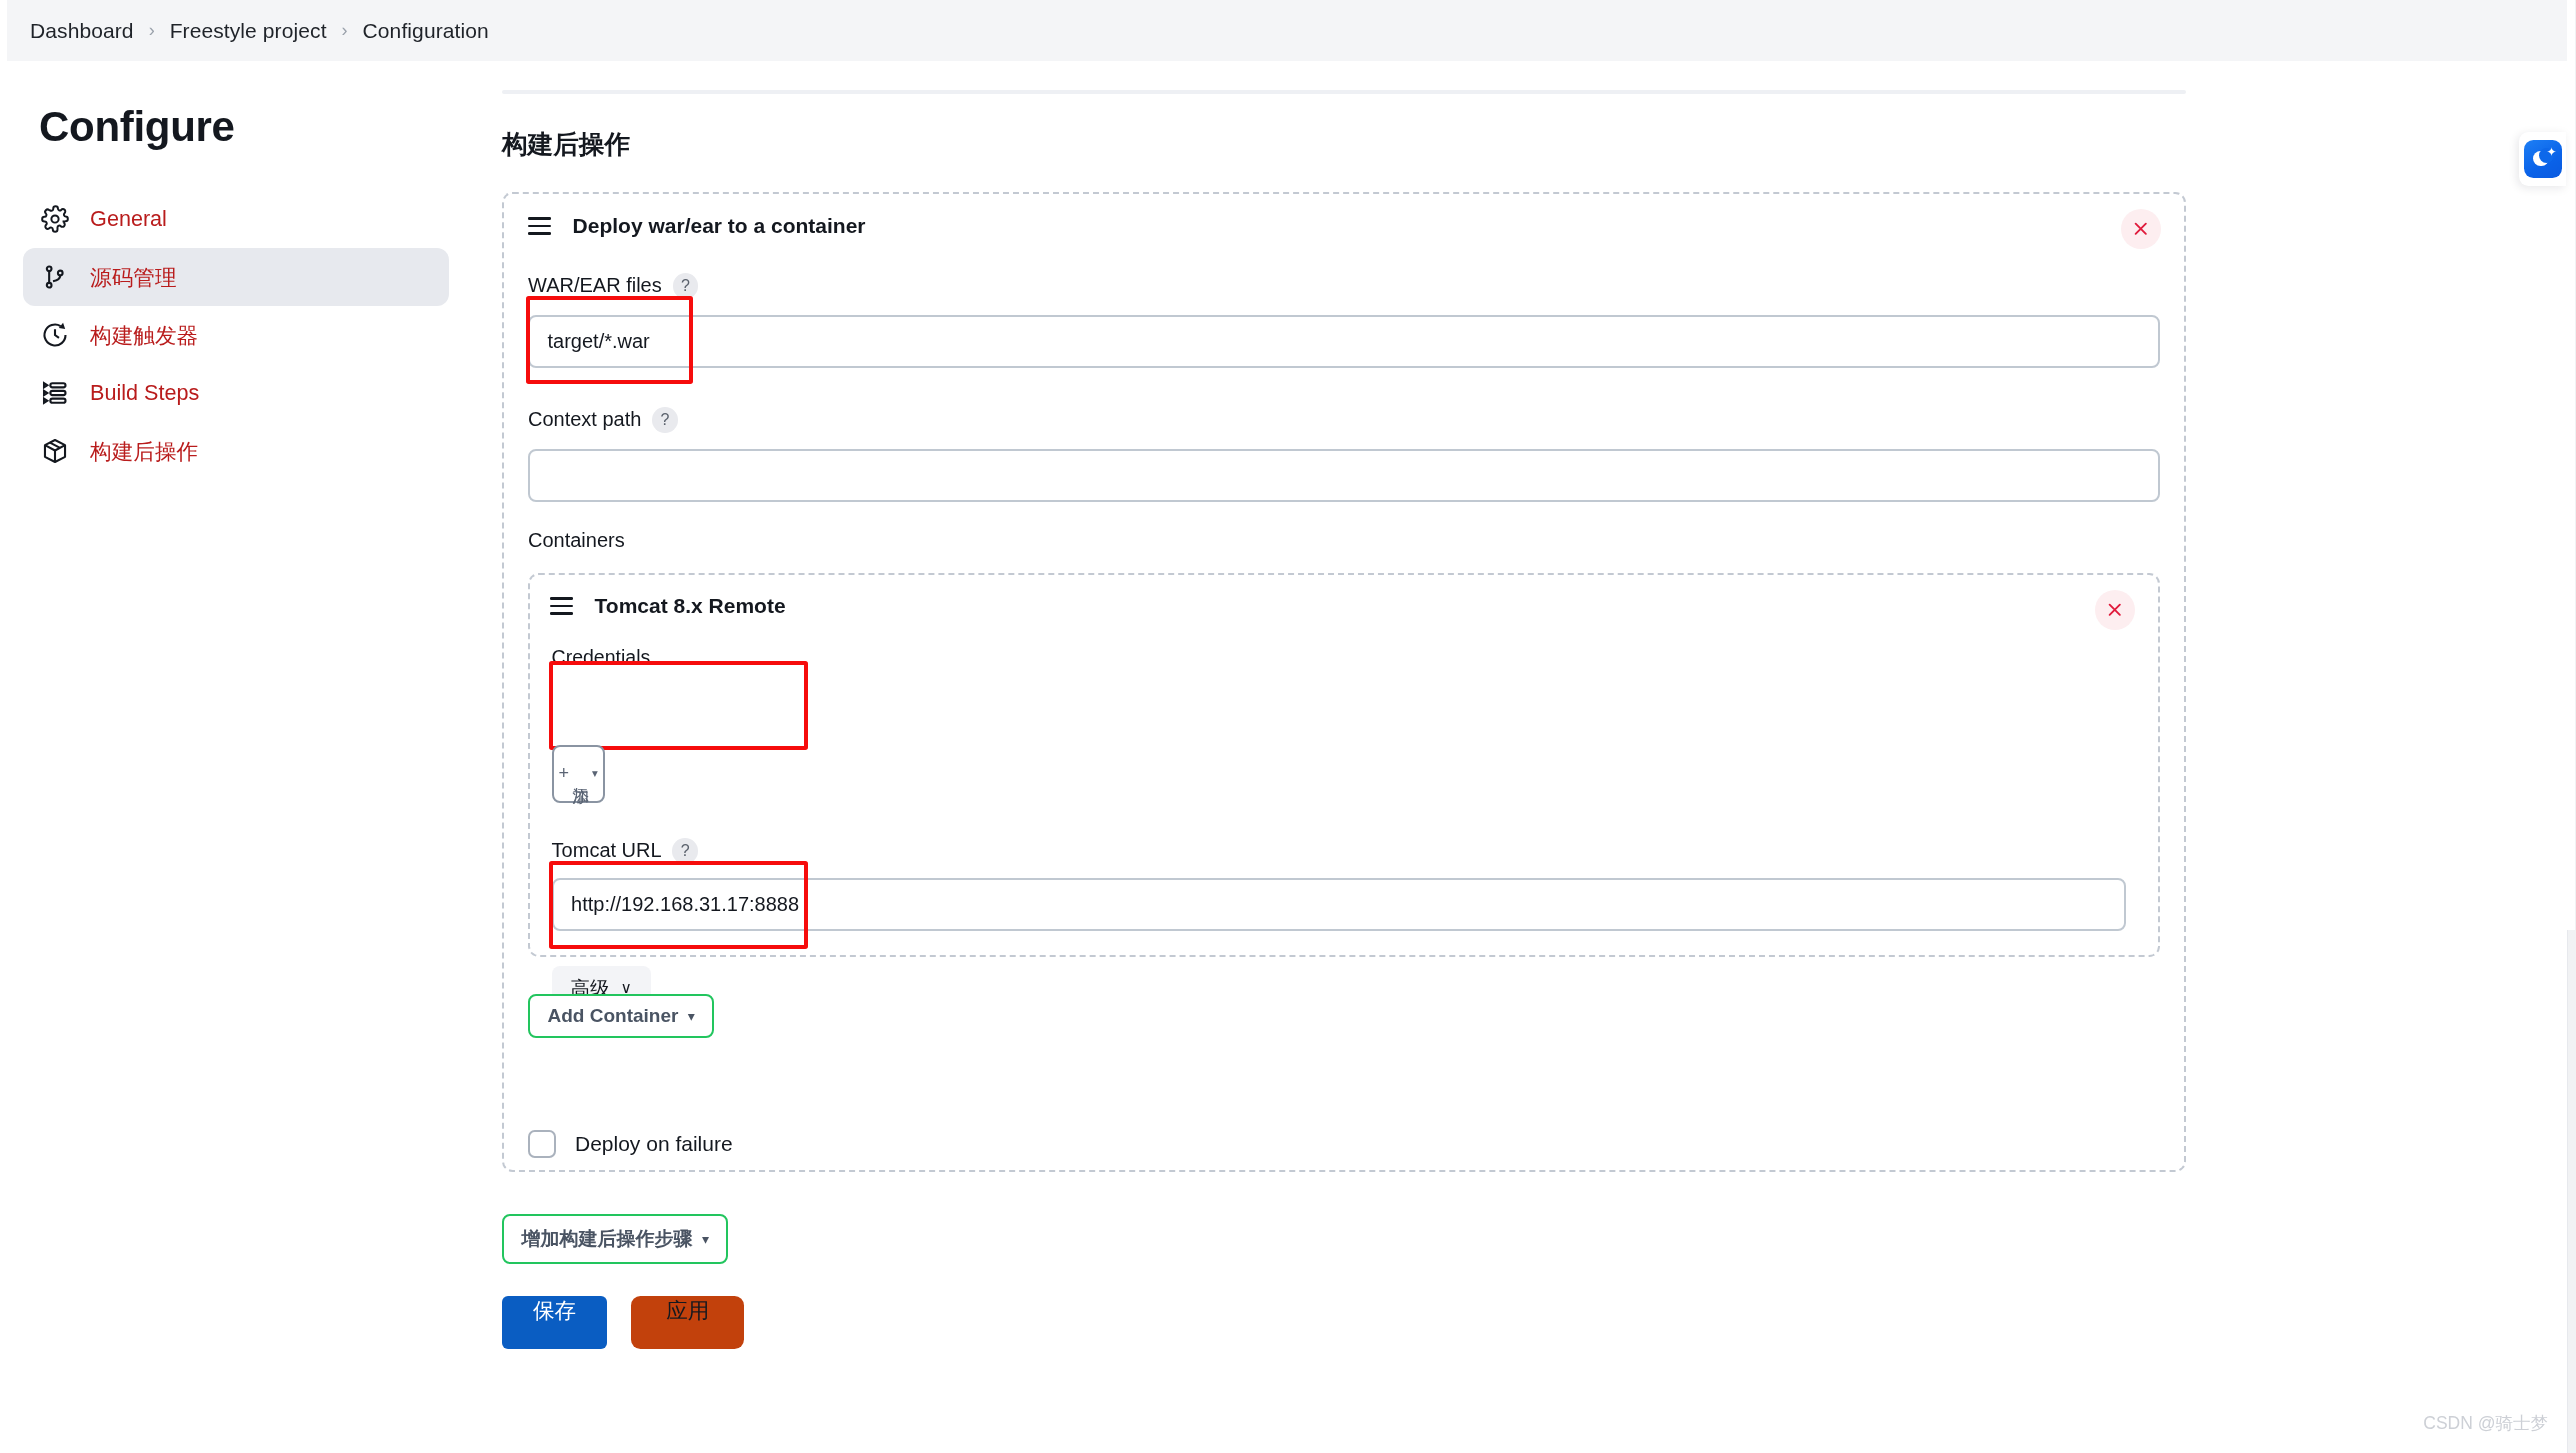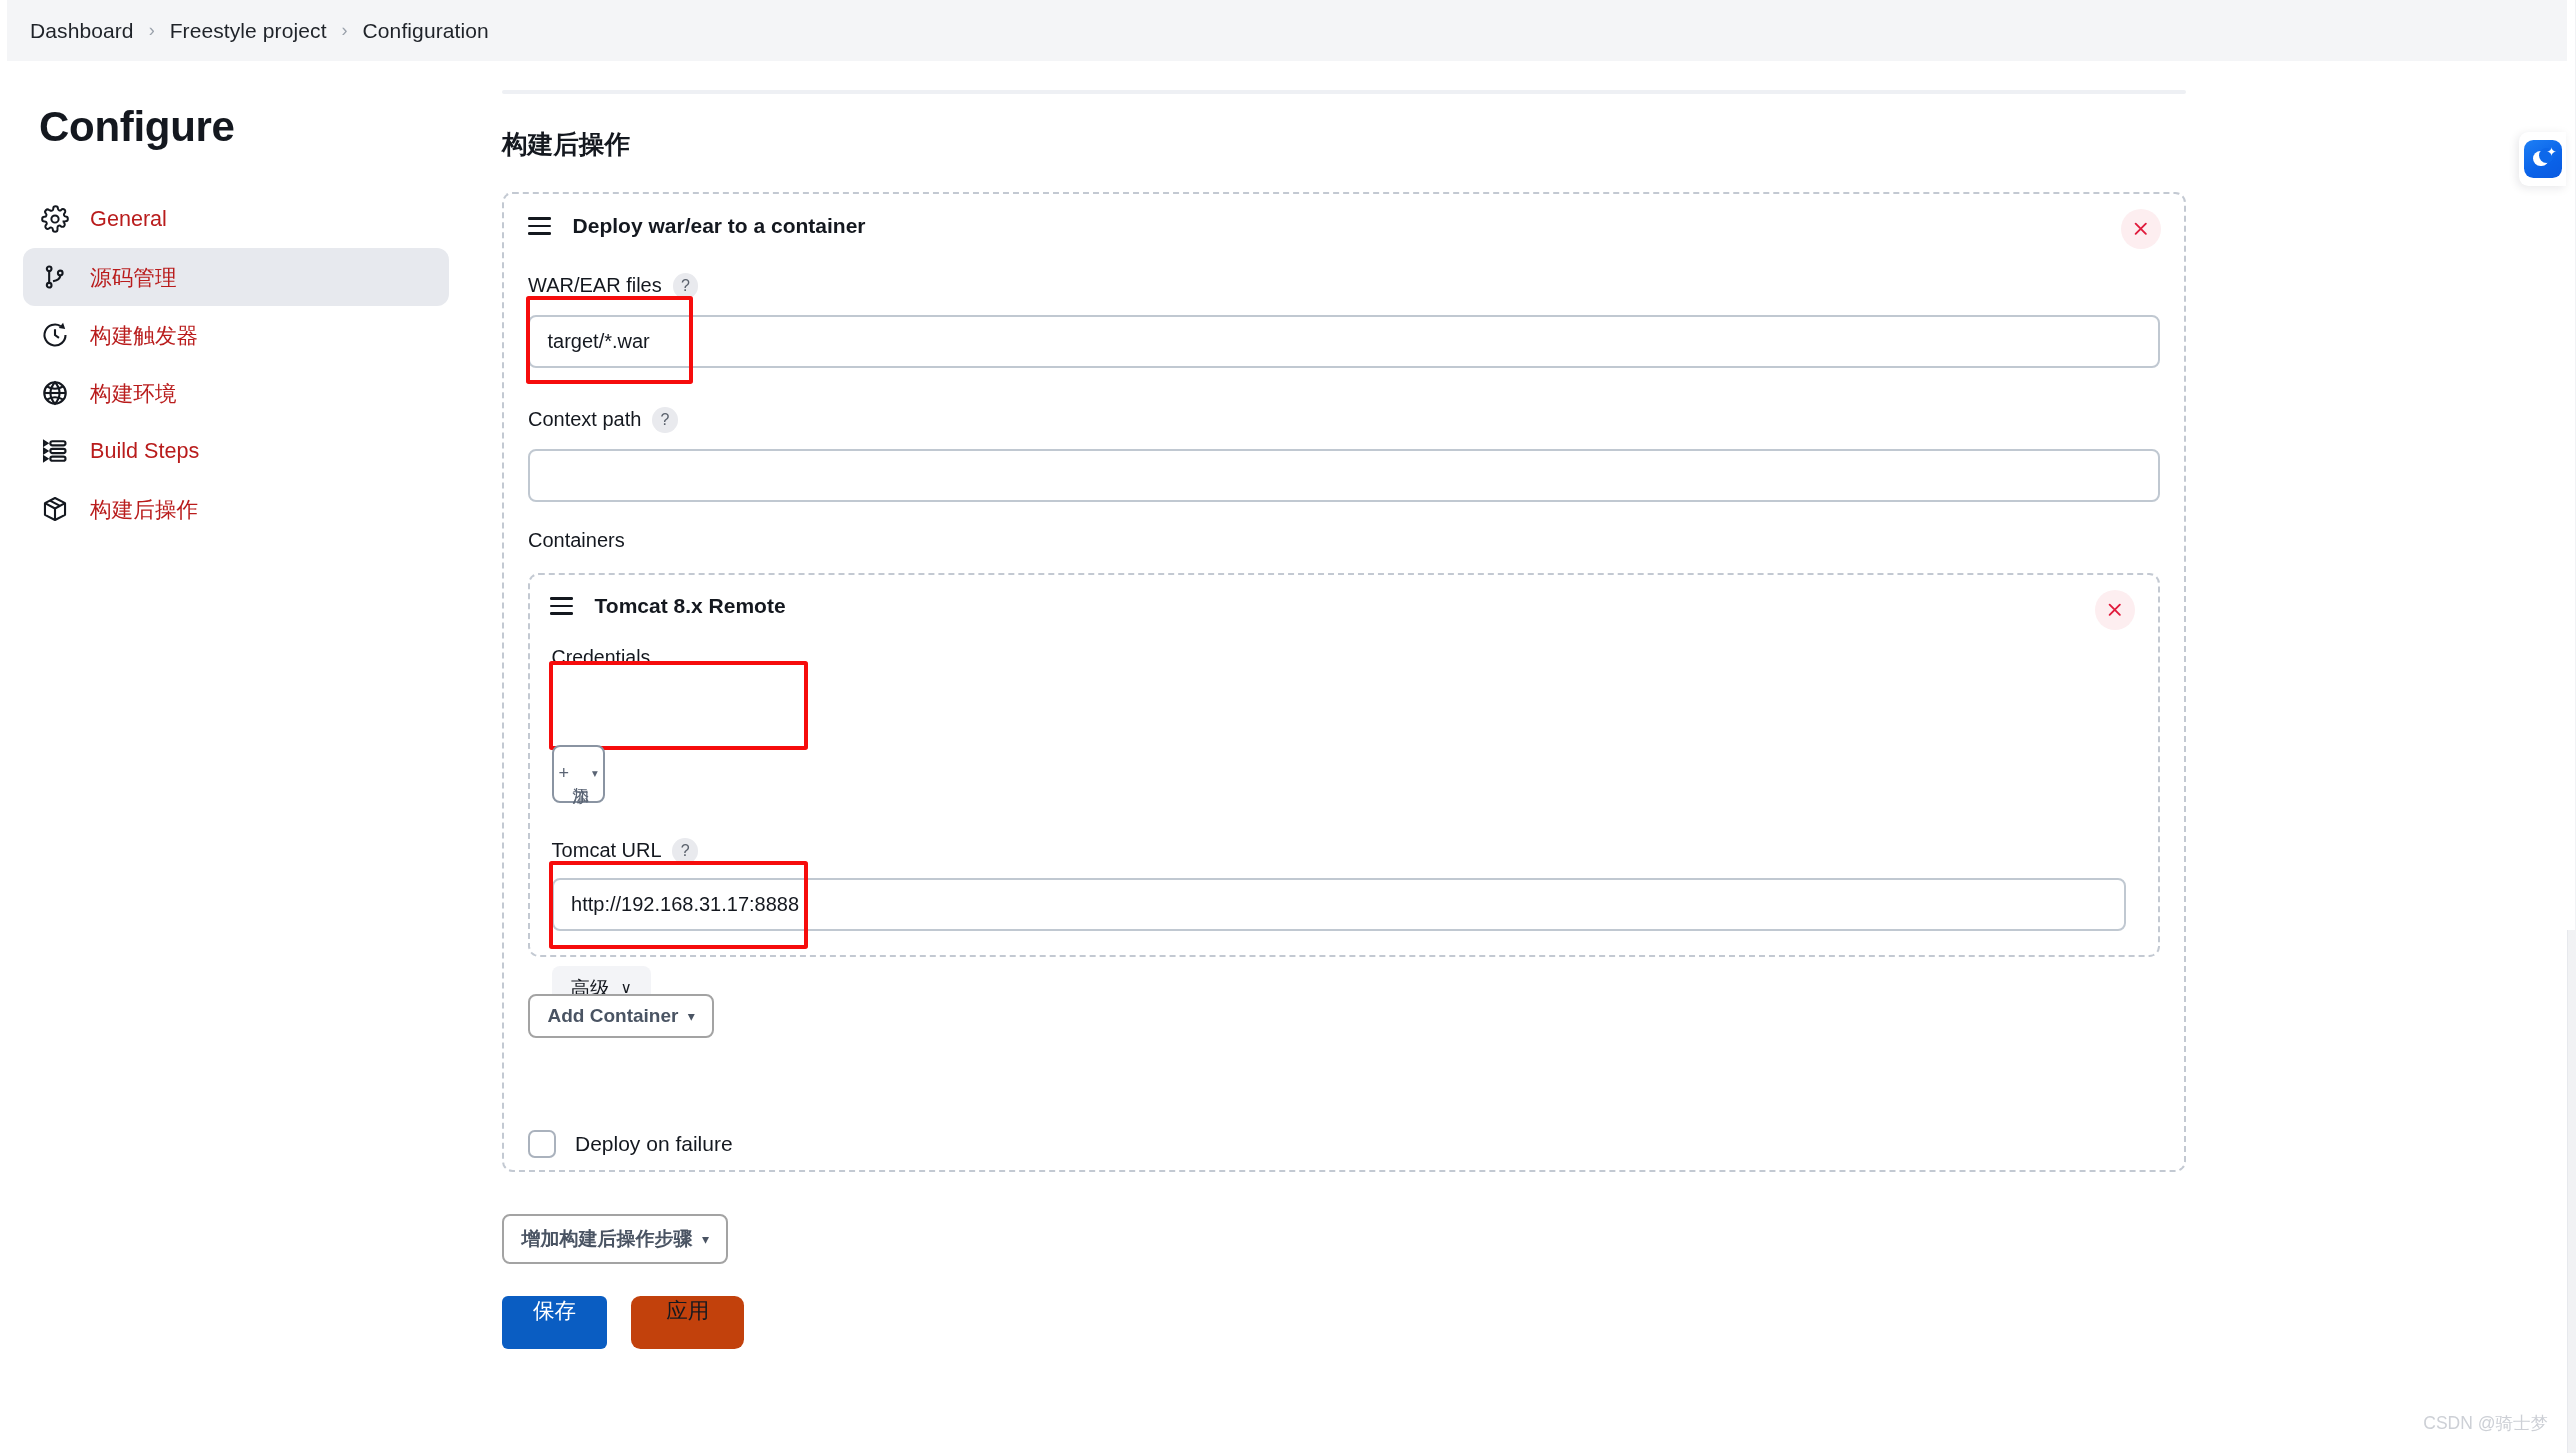--- a/index.html
+++ b/index.html
@@ -139,21 +139,21 @@
   }
   .chev { width: 23px; height: 23px; }
 
   .redbox {
     position: absolute; border: 4.7px solid #f60c0c; border-radius: 2.7px;
     pointer-events: none;
   }
 
   .btn-outline {
     display: inline-flex; align-items: center; justify-content: center;
-    gap: 9.4px; border: 2px solid #a3a3a3; border-radius: 8px;
+    gap: 9.4px; border: 2px solid #22c55e; border-radius: 8px;
     background: #fff; color: #4a5463; font-size: 19px; font-weight: bold;
     padding: 0 17.5px; height: 44px; cursor: pointer;
   }
   .btn-add {
     width: 53px; height: 58px; border: 2px solid #8a94a2; border-radius: 8px;
     background: #fff; color: #5a6474; cursor: pointer;
     display: flex; align-items: center; justify-content: center; gap: 2.7px;
     font-size: 17px; line-height: 17.5px;
   }
   .btn-add .plus { font-size: 18px; }
@@ -233,30 +233,20 @@
 
       <div class="nav-item">
         <svg class="nav-icon" viewBox="0 0 24 24" fill="none" stroke="#14181f" stroke-width="1.8">
           <path d="M21 12a9 9 0 1 1-4.2-7.6"></path>
           <path d="M12 7v5l3.4 2.4"></path>
           <path d="M18.6 3.4 17 5.4l2.4.3z" fill="#14181f"></path>
         </svg>
         <span class="nav-label">构建触发器</span>
       </div>
 
-      <div class="nav-item">
-        <svg class="nav-icon" viewBox="0 0 24 24" fill="none" stroke="#14181f" stroke-width="1.8">
-          <circle cx="12" cy="12" r="9.2"></circle>
-          <path d="M3 12h18"></path>
-          <path d="M12 2.8c2.6 2.8 3.9 6 3.9 9.2s-1.3 6.4-3.9 9.2c-2.6-2.8-3.9-6-3.9-9.2S9.4 5.6 12 2.8z"></path>
-          <path d="M5 6.3c2 1.3 4.4 2 7 2s5-.7 7-2"></path>
-          <path d="M5 17.7c2-1.3 4.4-2 7-2s5 .7 7 2"></path>
-        </svg>
-        <span class="nav-label">构建环境</span>
-      </div>
 
       <div class="nav-item">
         <svg class="nav-icon" viewBox="0 0 24 24" fill="none" stroke="#14181f" stroke-width="1.8">
           <rect x="8" y="3.6" width="13" height="3.6" rx="1.8"></rect>
           <rect x="8" y="10.2" width="13" height="3.6" rx="1.8"></rect>
           <rect x="8" y="16.8" width="13" height="3.6" rx="1.8"></rect>
           <path d="M2.6 3.6 5.4 5.4 2.6 7.2z"></path>
           <path d="M2.6 10.2 5.4 12 2.6 13.8z"></path>
           <path d="M2.6 16.8 5.4 18.6 2.6 20.4z"></path>
         </svg>

